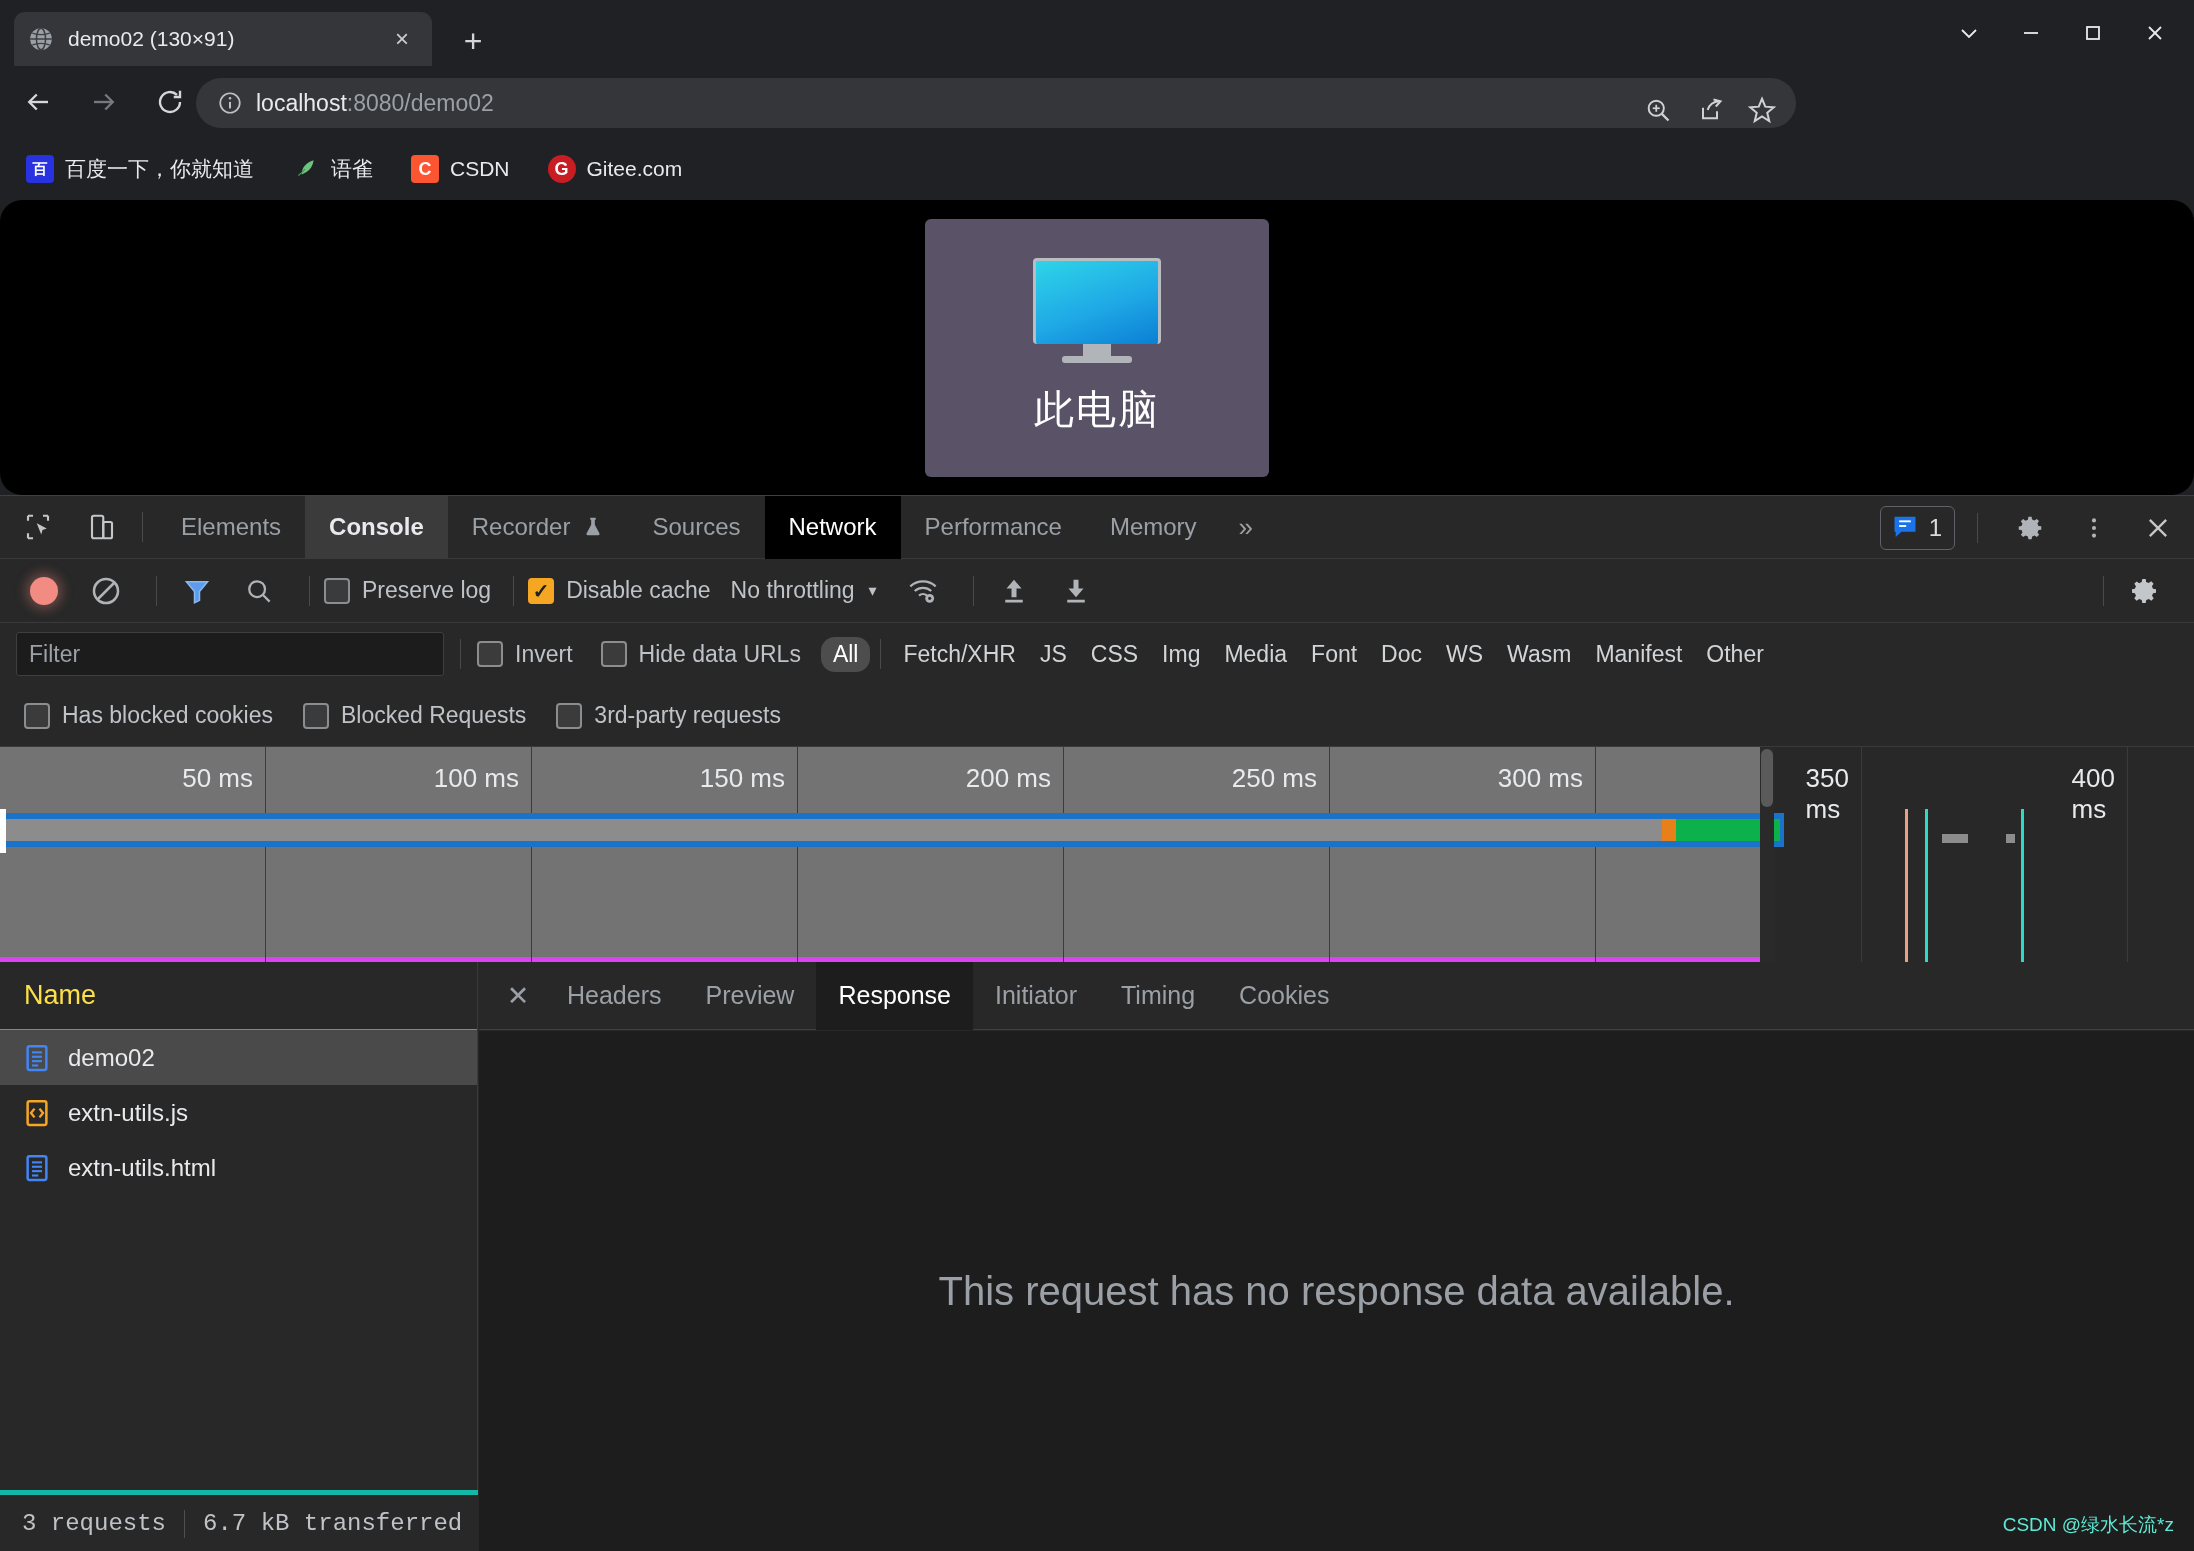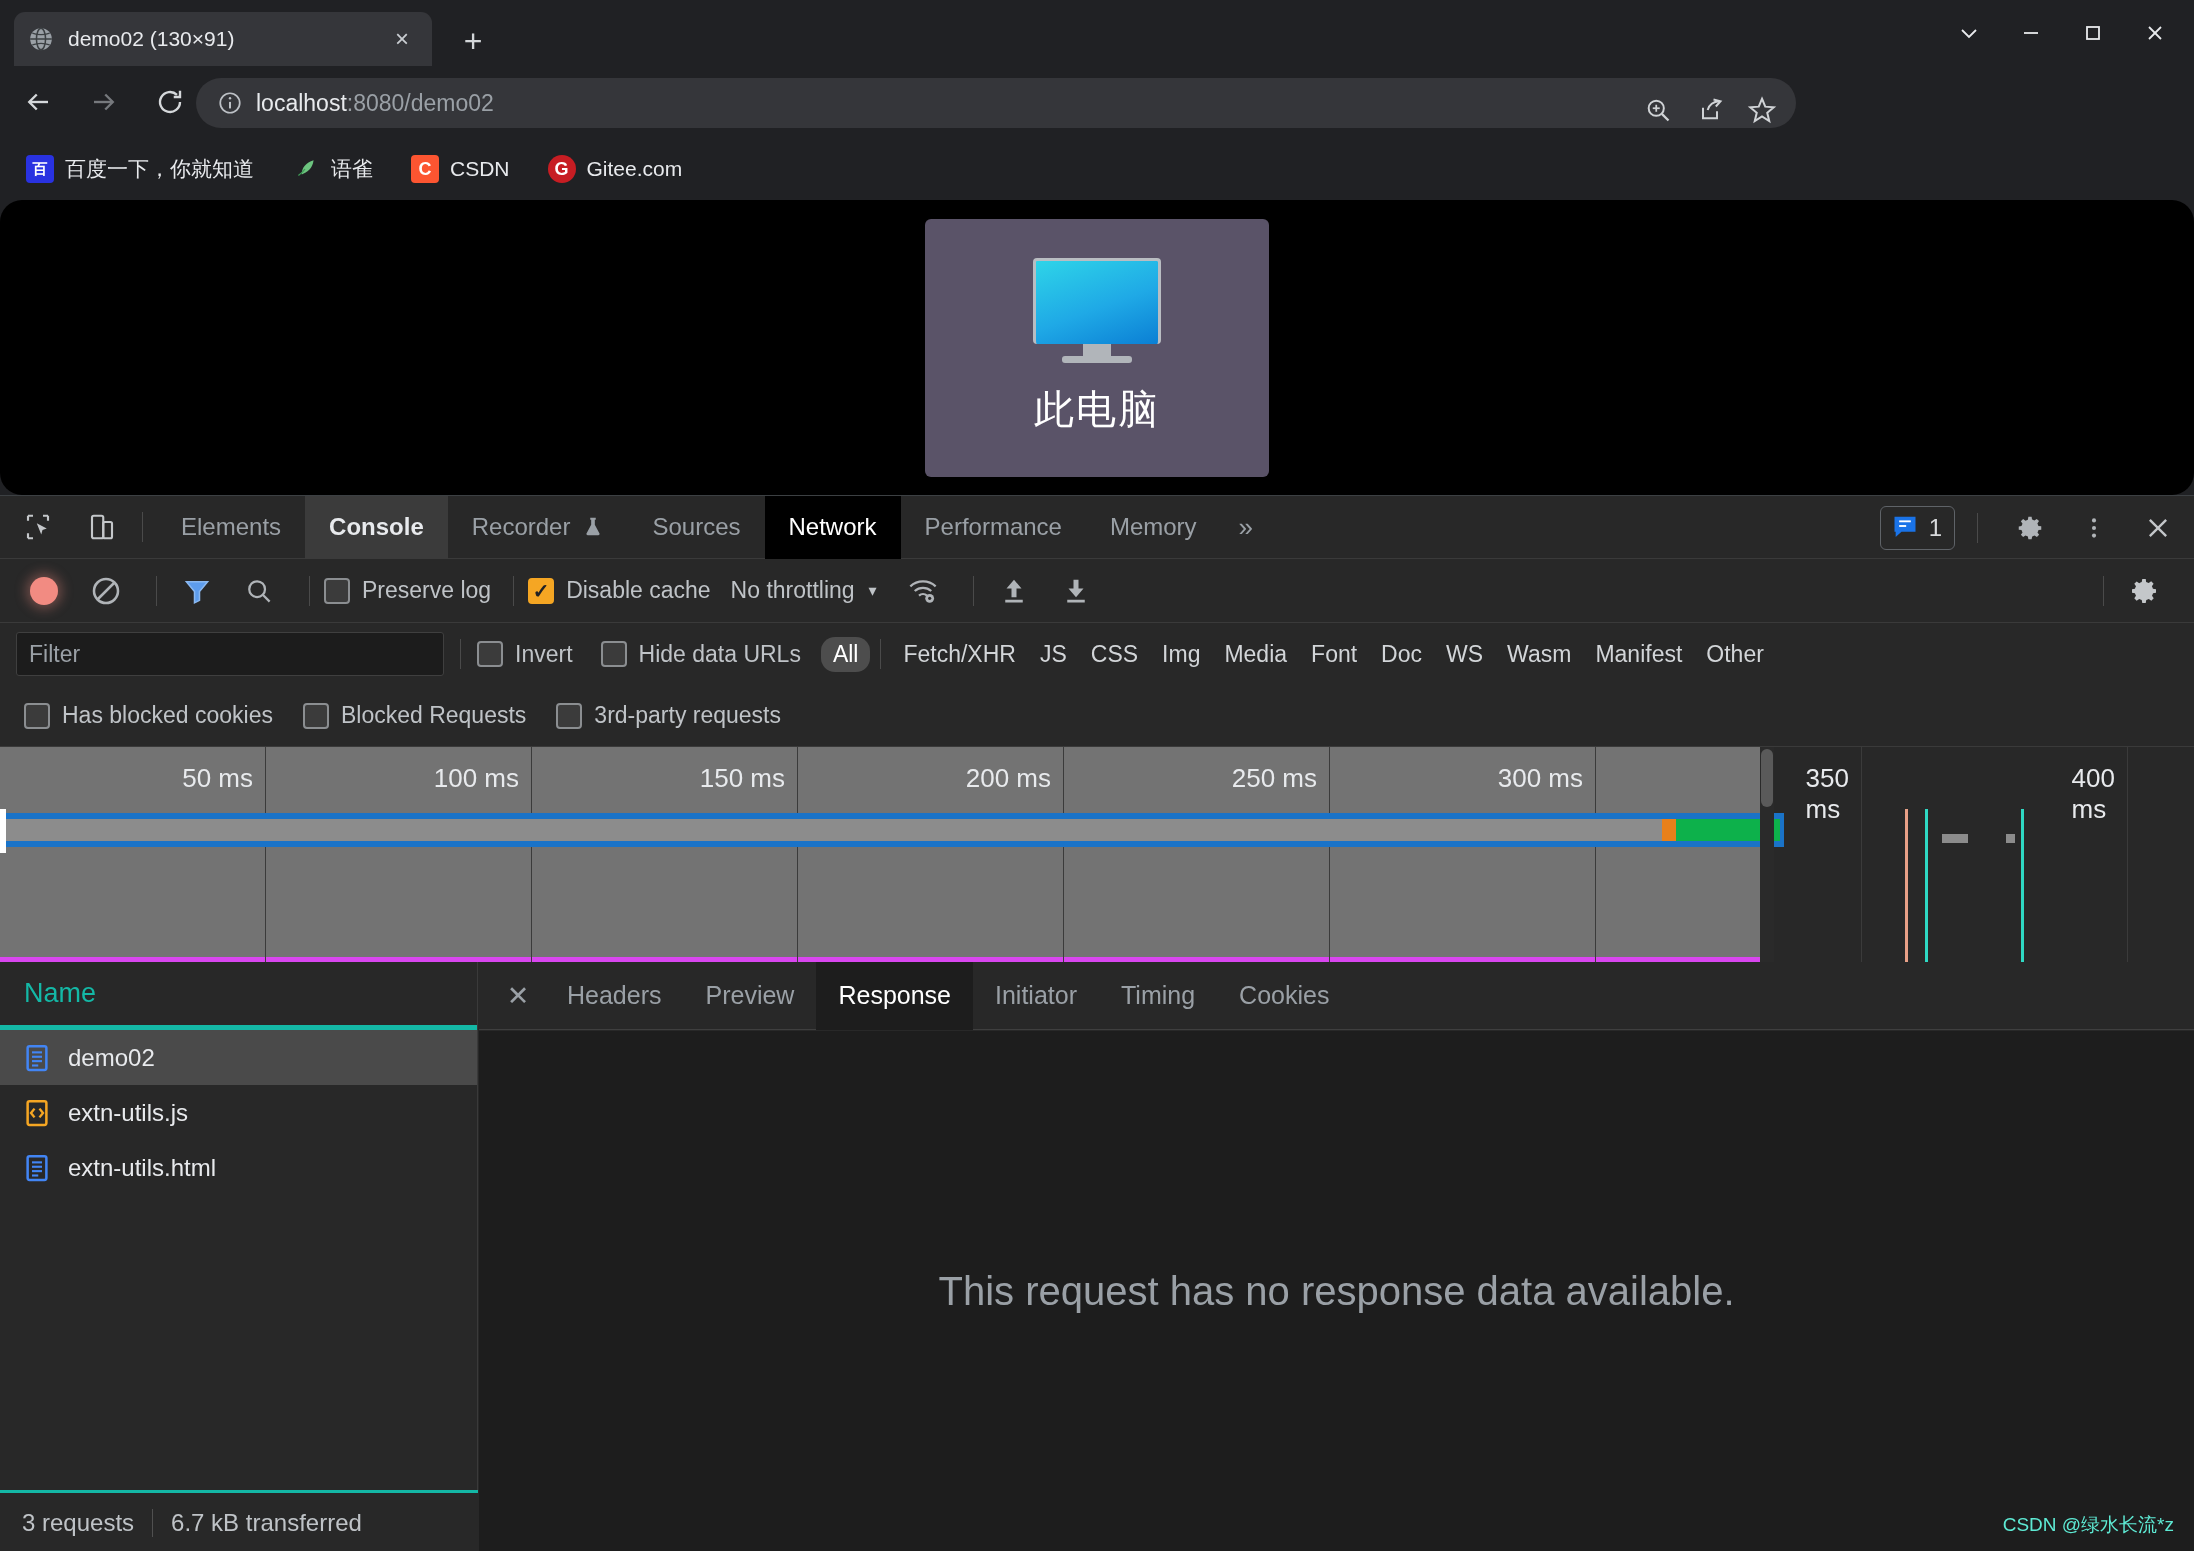--- a/index.html
+++ b/index.html
@@ -203,34 +203,34 @@
   .ov-marker { position: absolute; top: 62px; width: 3px; height: 153px; }
   .ov-gray-pill { position: absolute; background: #8c8c8c; }
   .ov-leftcap { position: absolute; left: 0; top: 62px; width: 6px; height: 44px; background: #ffffff; }
 
   
   .req-panel {
     position: absolute; left: 0; top: 466px; width: 478px; height: 590px;
     background: #282828; border-right: 1px solid #3a3a3a;
   }
   .req-header {
-    height: 68px; background: #282828; border-bottom: 5px solid #14b8a6;
+    height: 68px; background: #282828; border-bottom: 1px solid #14b8a6;
     display: flex; align-items: center; padding-left: 24px;
-    color: #14b8a6; font-size: 27px;
+    color: #fde047; font-size: 27px;
   }
   .req-row {
     height: 55px; display: flex; align-items: center; padding-left: 22px;
     color: #e8eaed; font-size: 24px; white-space: nowrap;
   }
   .req-row.sel { background: #4a4a4a; }
   .req-ico { width: 30px; height: 30px; margin-right: 16px; flex: 0 0 auto; }
   .req-status {
     position: absolute; left: 0; bottom: 0; width: 478px; height: 62px;
-    background: #282828; border-top: 3px solid #14b8a6;
-    display: flex; align-items: center; padding-left: 22px;
+    background: #282828; border-top: 5px solid #14b8a6;
+    display: flex; align-items: center; padding-left: 22px; font-family: Liberation Mono, monospace;
   }
   .rs-text { color: #bfc3c7; font-size: 24px; white-space: nowrap; }
   .rs-sep { width: 1px; height: 28px; background: #505050; margin: 0 18px; }
 
   .detail-panel {
     position: absolute; left: 479px; top: 466px; width: 1715px; height: 590px;
     background: #282828;
   }
   .detail-tabs {
     height: 68px; border-bottom: 1px solid #3f3f3f; display: flex; align-items: center;

